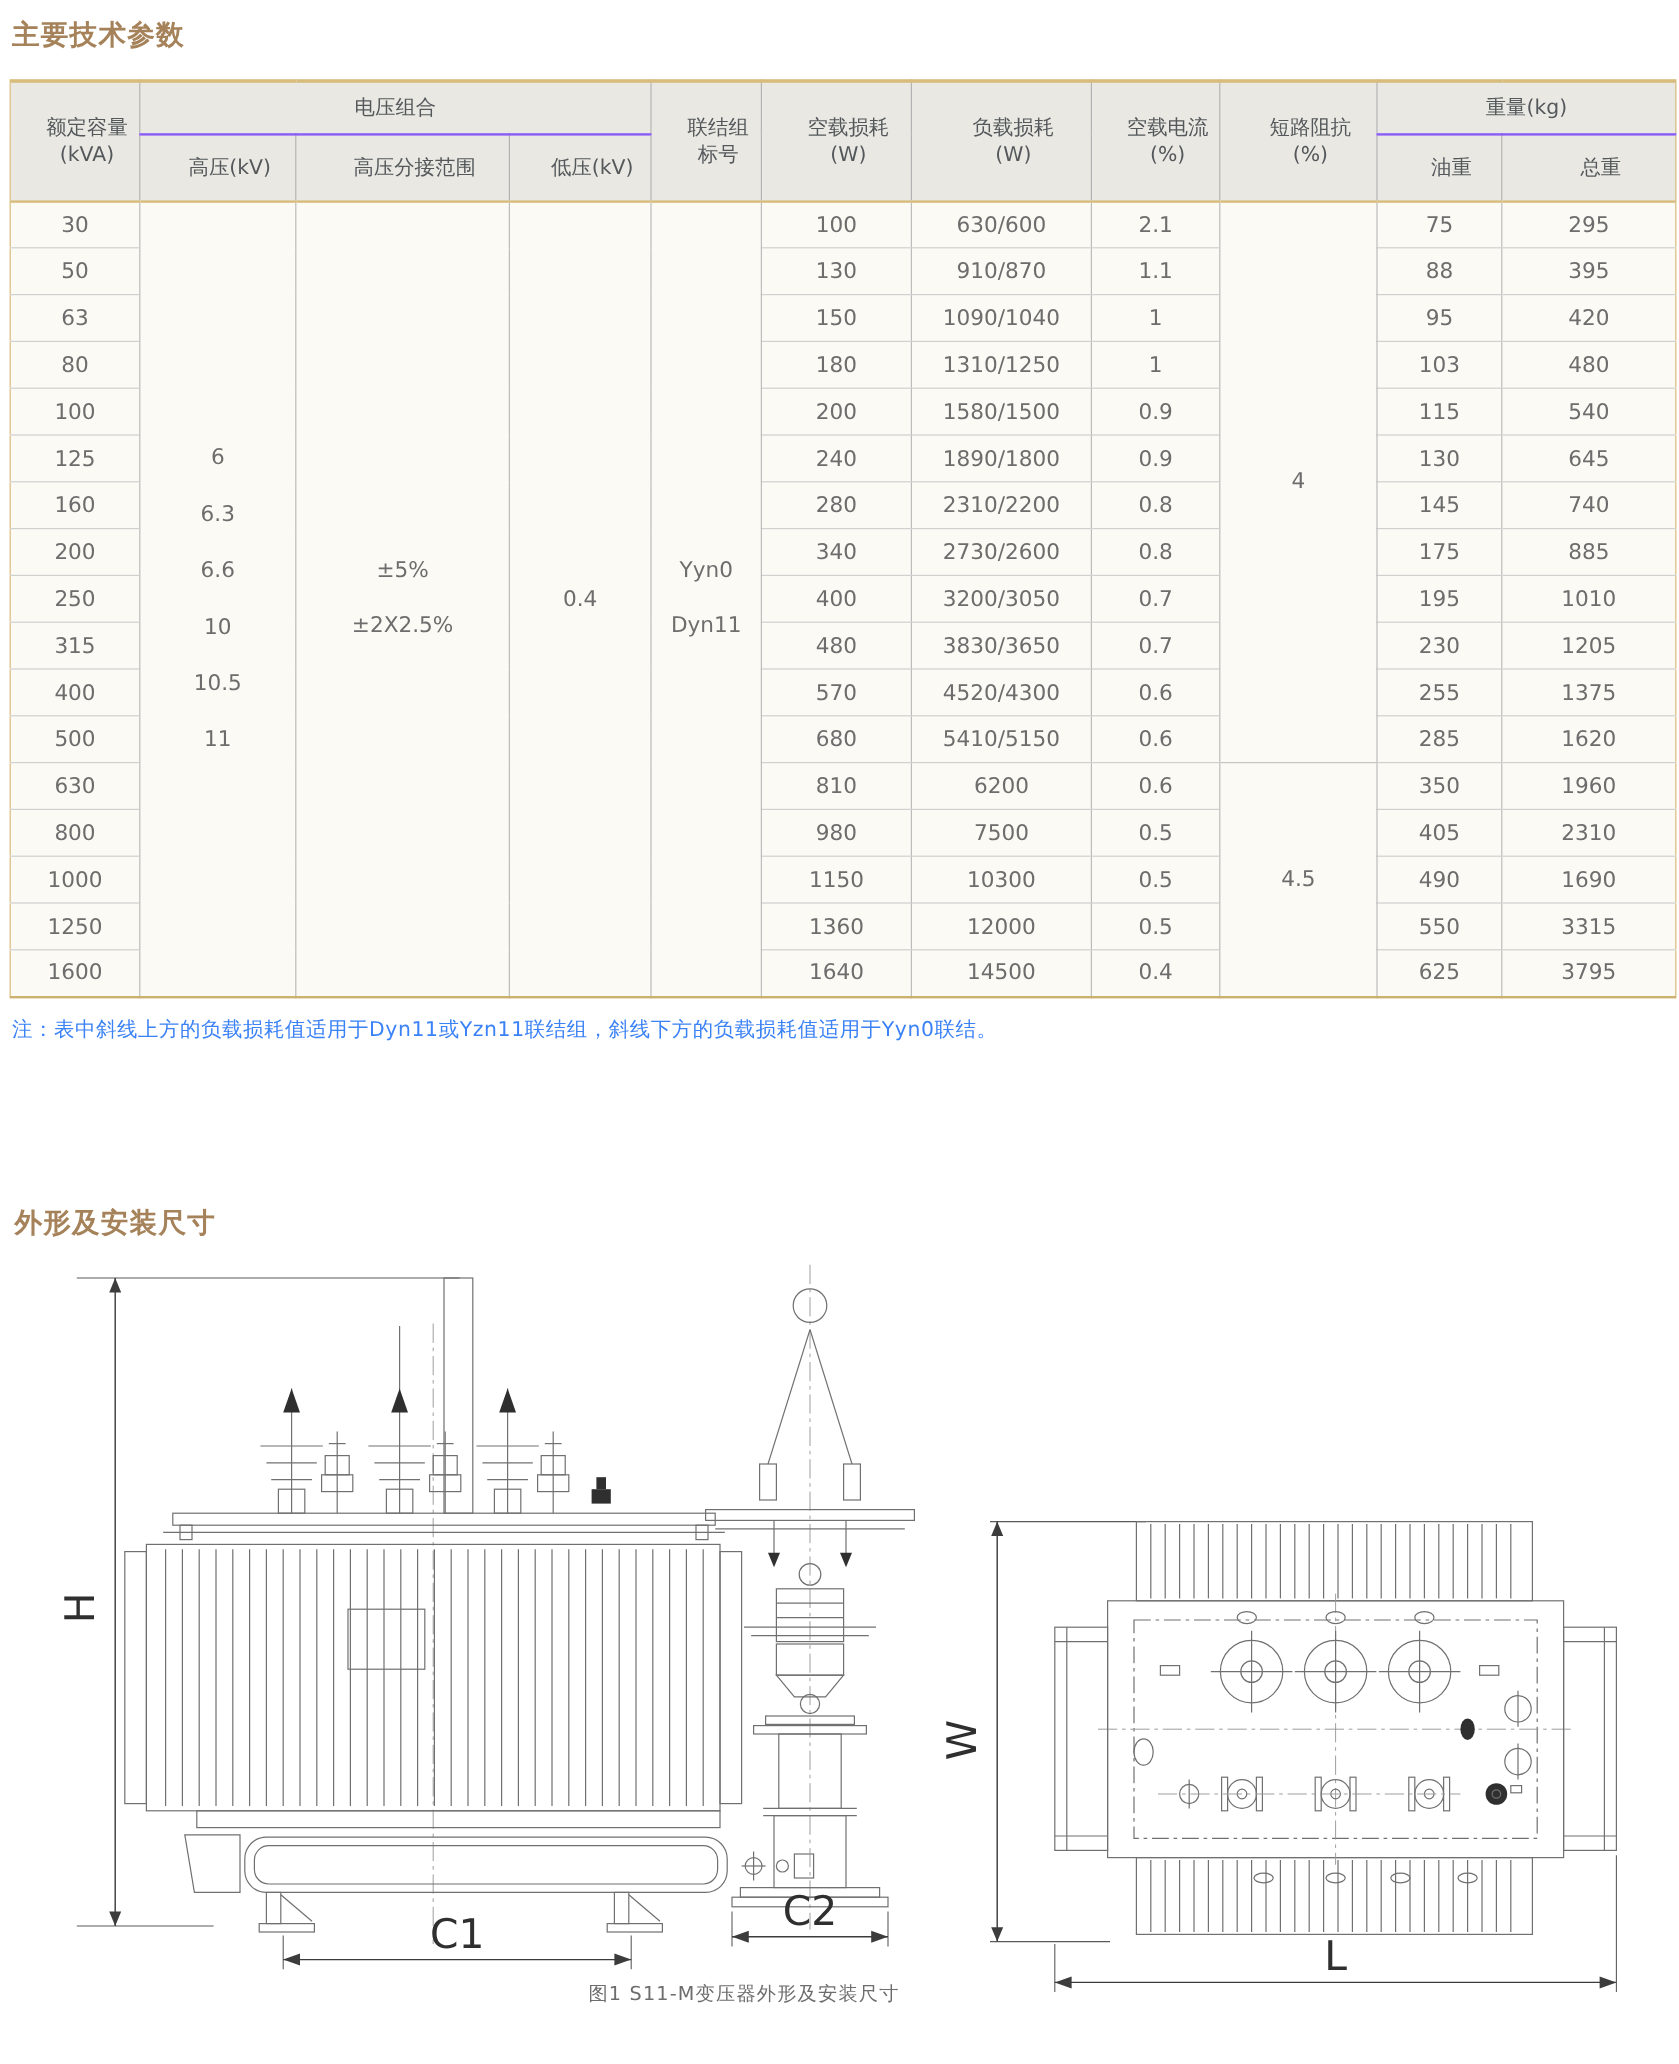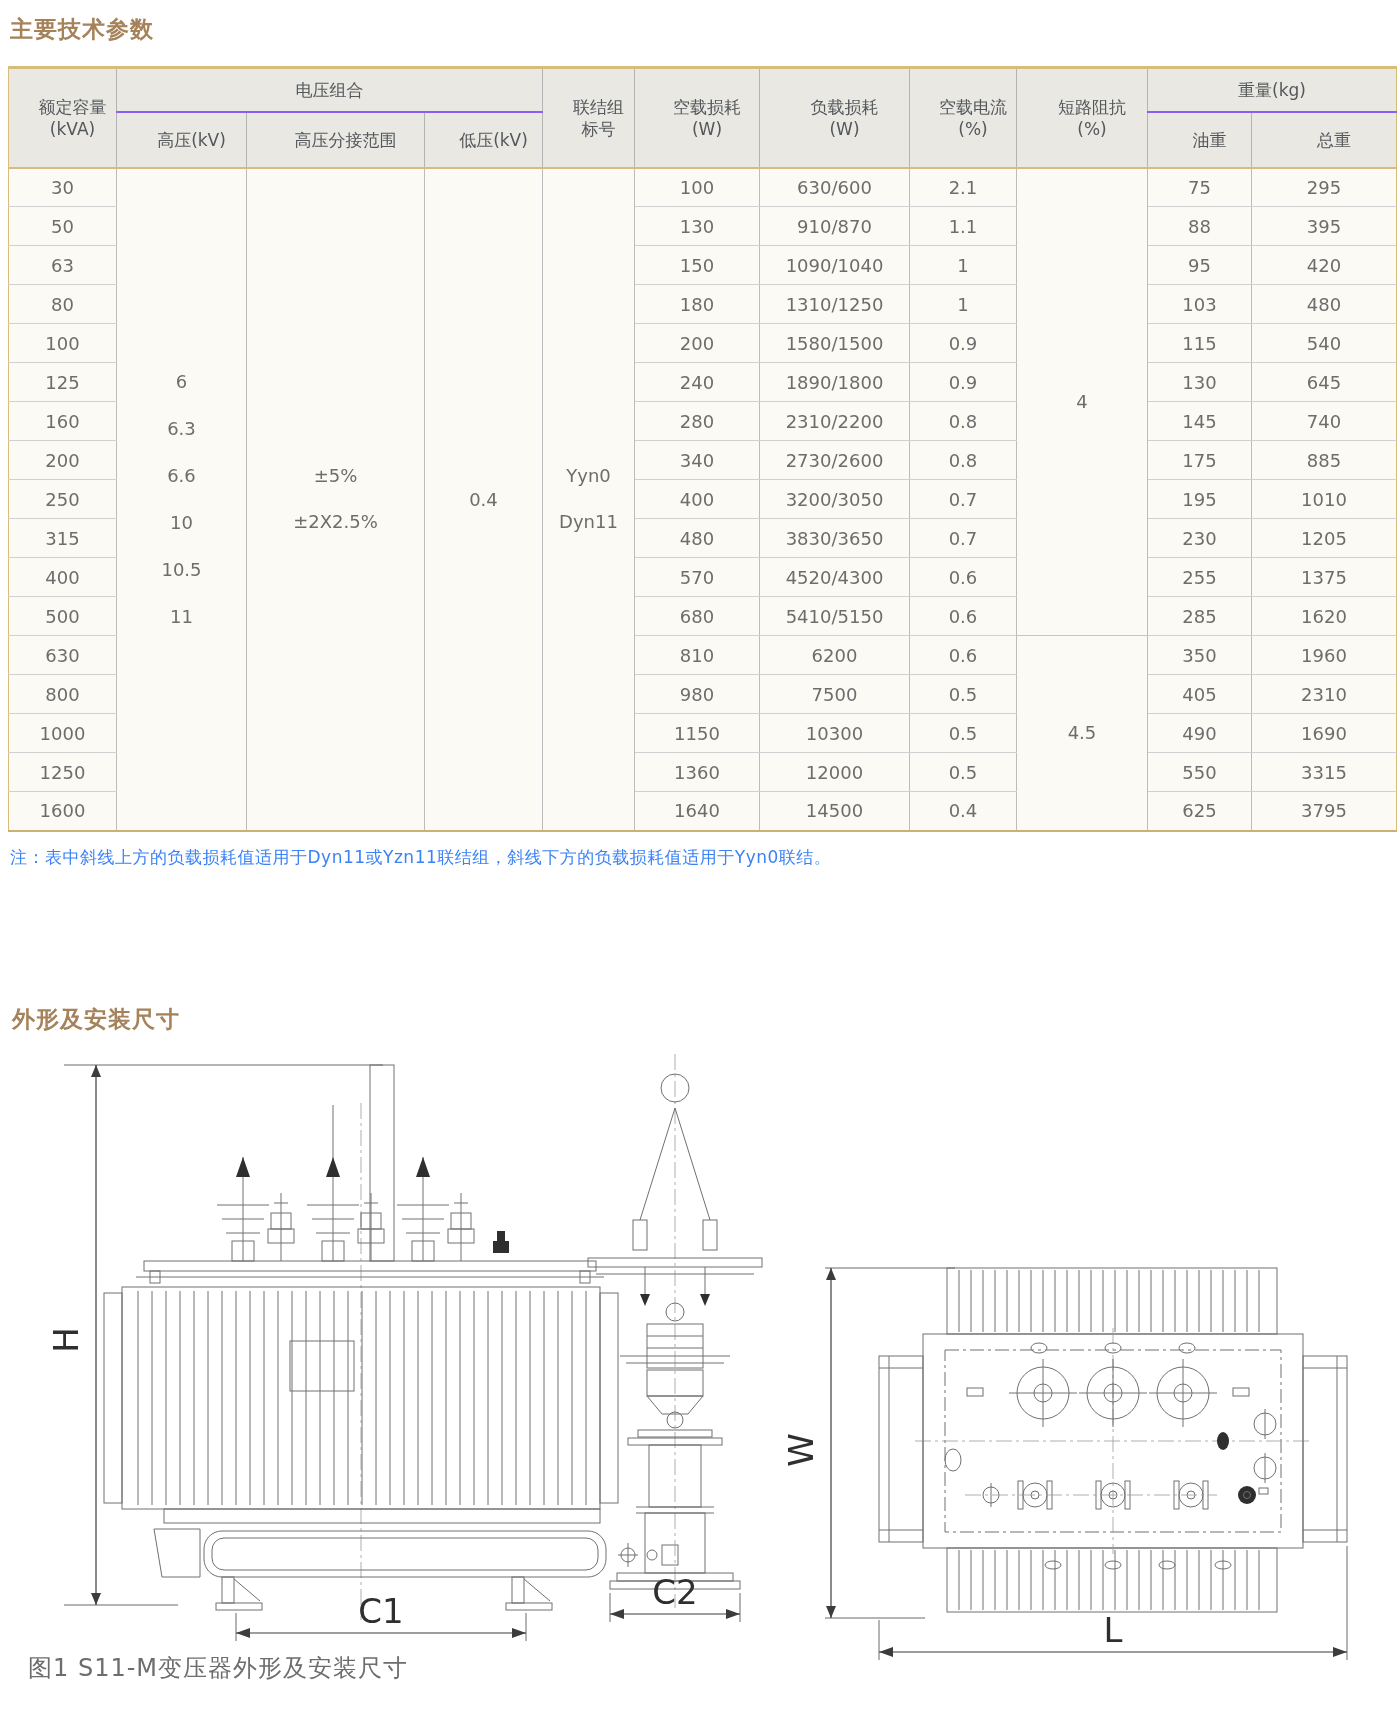--- a/index.html
+++ b/index.html
@@ -38,21 +38,21 @@
   svg.draw line, svg.draw rect, svg.draw circle, svg.draw ellipse,
   svg.draw path, svg.draw polygon.o, svg.draw polyline
      { stroke:#707070; stroke-width:1; fill:none; }
   svg.draw .dim  { stroke:#3c3c3c; stroke-width:1.2; }
   svg.draw .ext  { stroke:#5a5a5a; stroke-width:0.9; }
   svg.draw .tri  { fill:#3c3c3c; stroke:none; }
   svg.draw .fill { fill:#2f2f2f; stroke:none; }
   svg.draw .cl   { stroke:#9a9a9a; stroke-width:0.8; stroke-dasharray:16 4 3 4; }
   svg.draw text.dimlab { fill:#2f2f2f; font-size:34px;
               font-family:"DejaVu Sans","Liberation Sans",sans-serif; }
-  .caption { font-size:24px; color:#6d6d6d; letter-spacing:1px;margin-left:28px; }
+  .caption { font-size:16px; color:#6d6d6d; text-align:center; letter-spacing:1px; }
 </style>
 </head>
 <body>
 
 <div>
 
   <div class="abs sec-title" style="left:10px; top:14px;">主要技术参数</div>
 
   <div class="abs" style="left:8px; top:66px;">
     <table class="spec">

